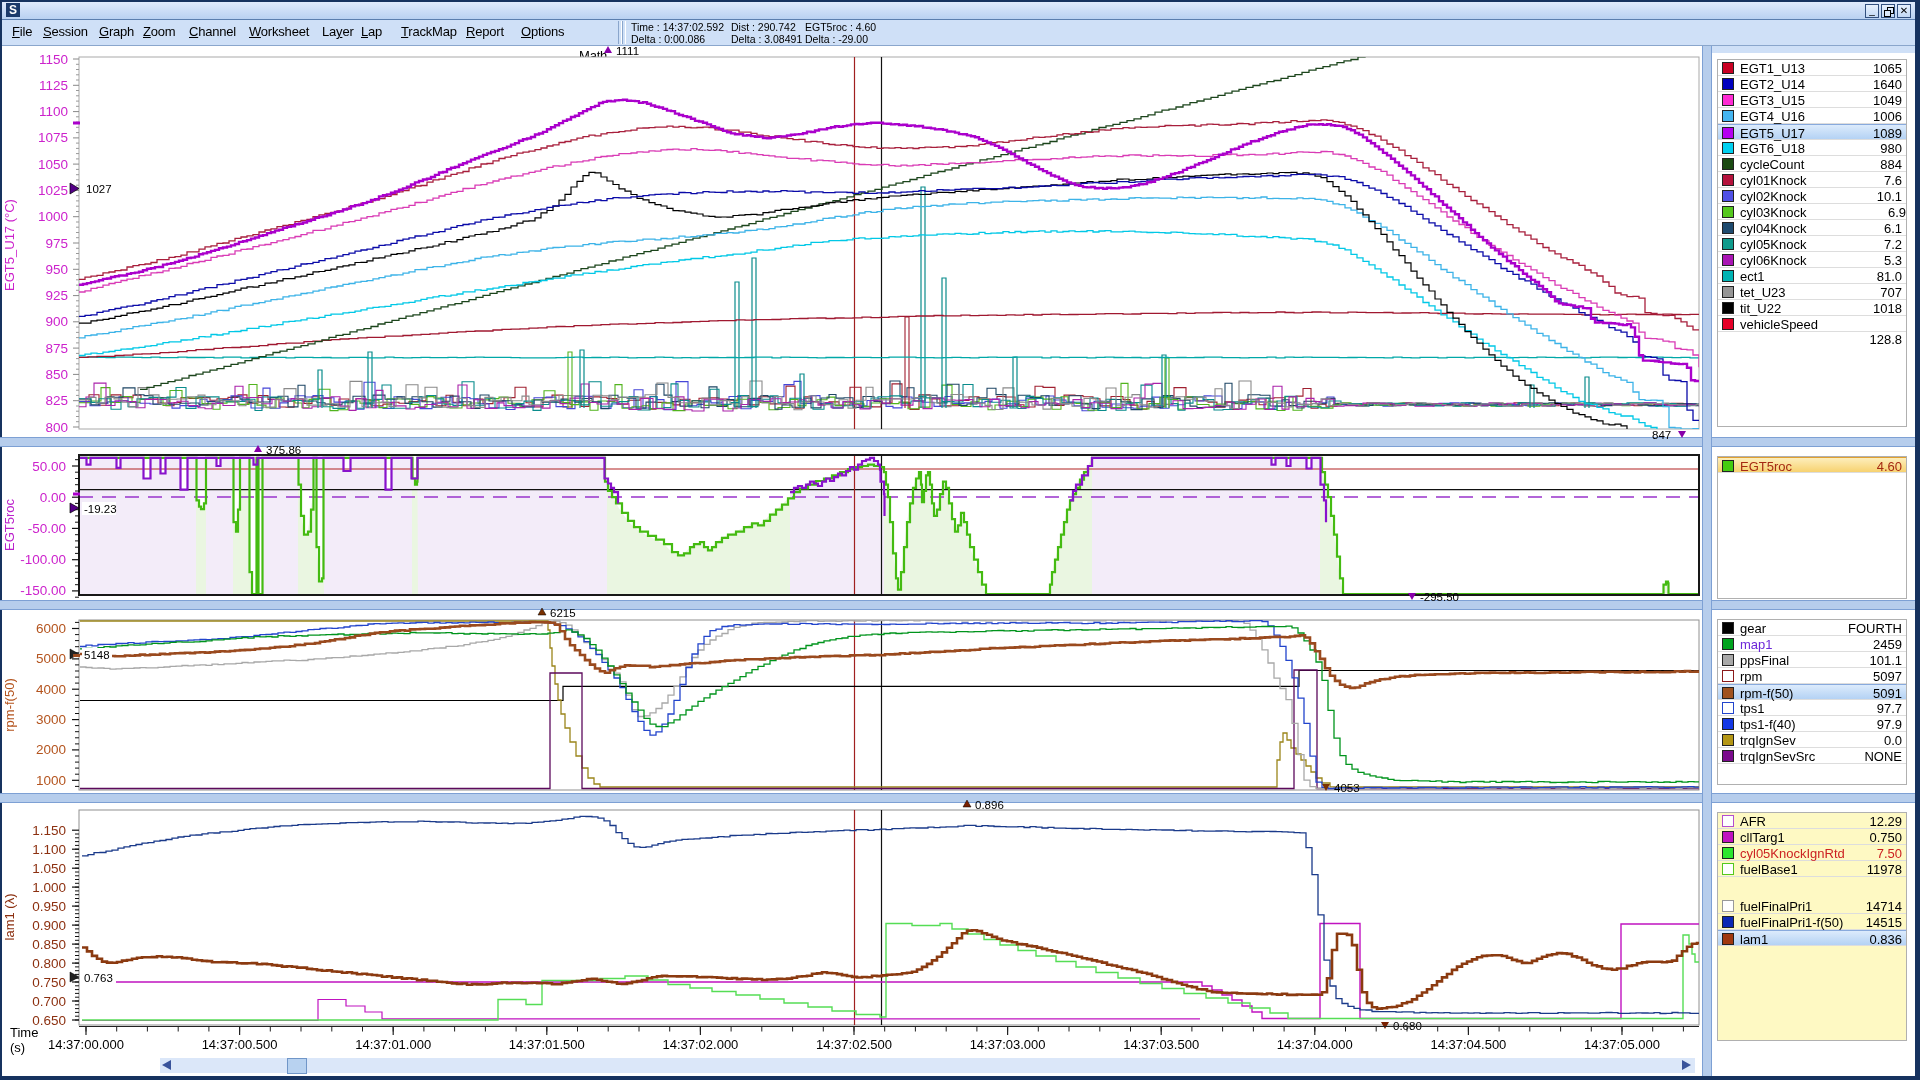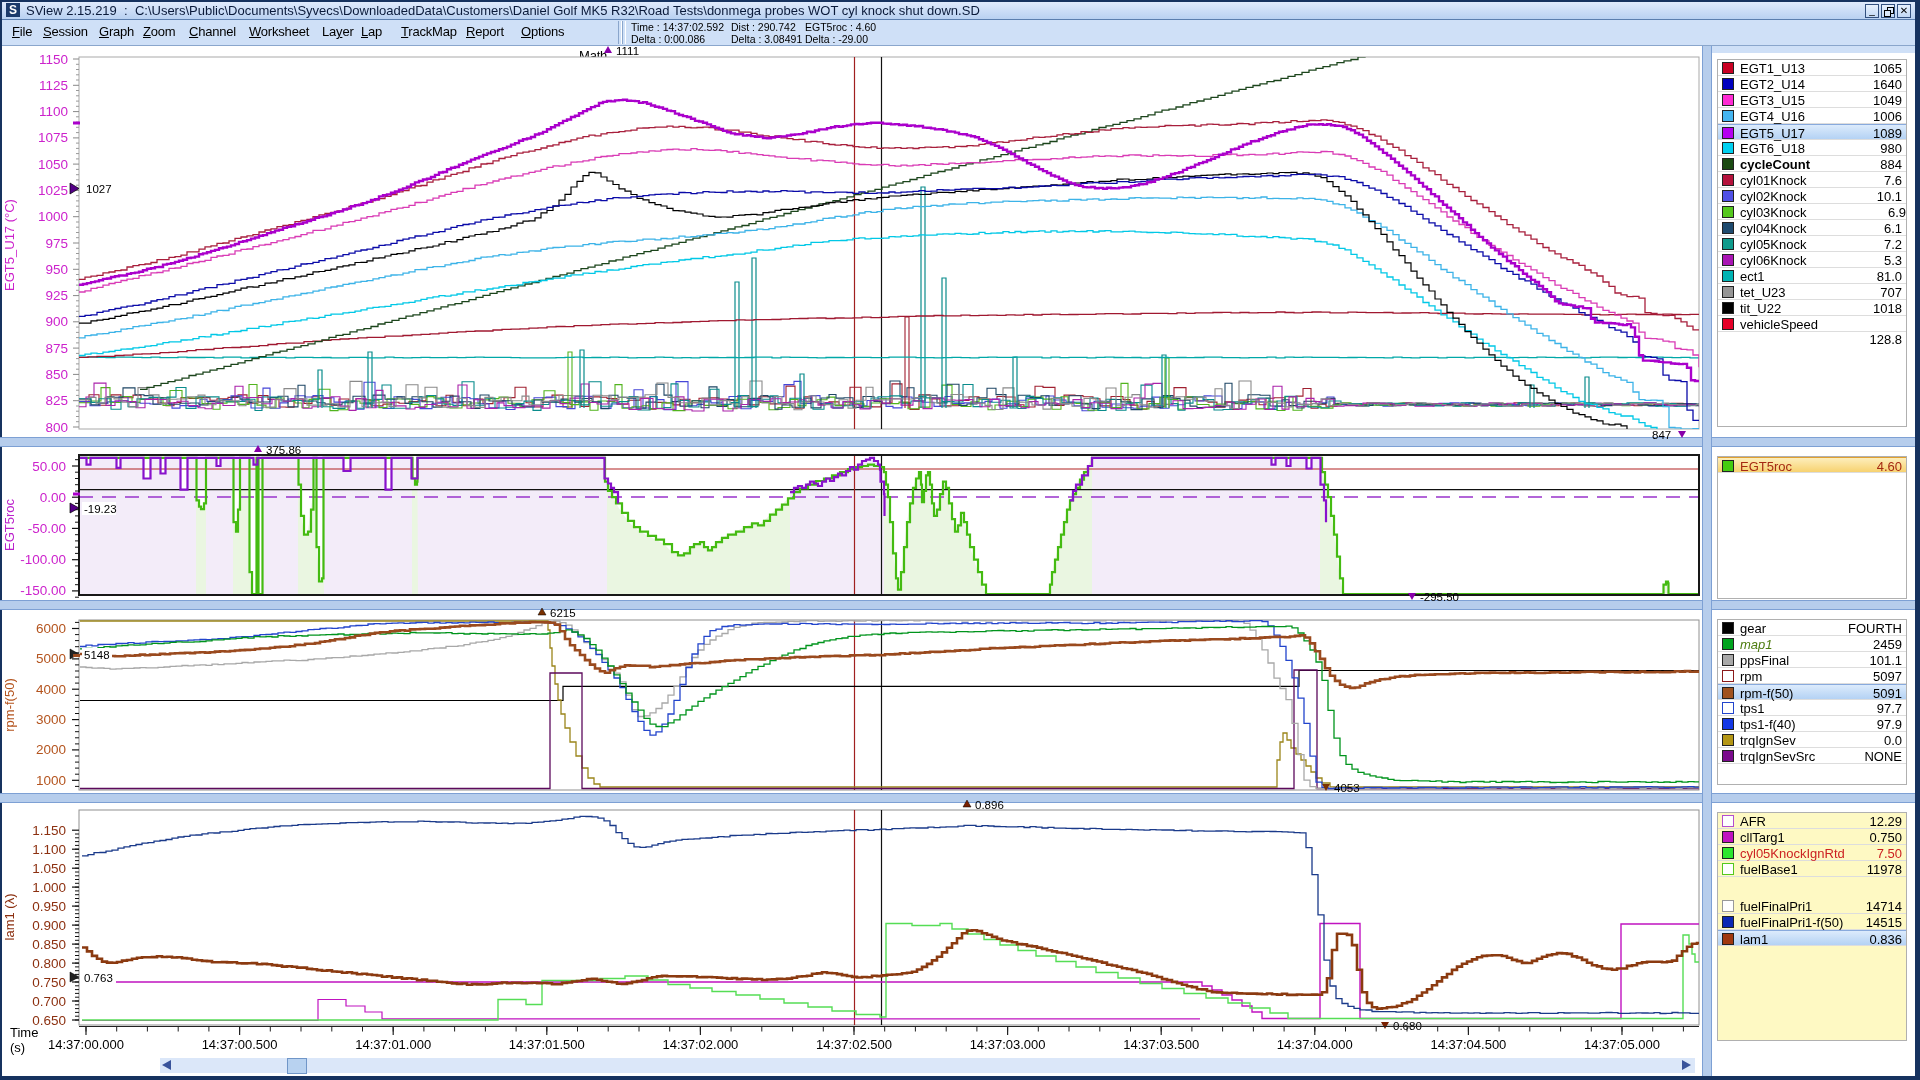--- a/index.html
+++ b/index.html
@@ -5,21 +5,20 @@
 </style></head>
 <body>
 
 <div style="position:absolute;left:0;top:0;width:1920px;height:2px;background:#16325f;"></div>
 <div style="position:absolute;left:0;top:0;width:2px;height:1080px;background:#16325f;"></div>
 <div style="position:absolute;left:1915px;top:0;width:5px;height:1080px;background:#16325f;"></div>
 <div style="position:absolute;left:0;top:1076px;width:1920px;height:4px;background:#16325f;"></div>
 
 <div style="position:absolute;left:2px;top:2px;width:1913px;height:17px;background:linear-gradient(#dfeafc,#b9d1f1);border-bottom:1px solid #5b7eae;">
   <div style="position:absolute;left:4px;top:1px;width:14px;height:14px;background:#1b3a6b;color:#fff;font-size:12px;font-weight:bold;text-align:center;line-height:14px;">S</div>
-  <div style="position:absolute;left:24px;top:1px;font-size:13px;color:#0a1a3a;white-space:nowrap;">SView 2.15.219&nbsp;&nbsp;:&nbsp;&nbsp;C:\Users\Public\Documents\Syvecs\DownloadedData\Customers\Daniel Golf MK5 R32\Road Tests\donmega probes WOT cyl knock shut down.SD</div>
   <div style="position:absolute;right:36px;top:2px;width:12px;height:12px;border:1px solid #32507f;background:linear-gradient(#e8f1fd,#c2d8f5);font-size:10px;text-align:center;line-height:11px;color:#000;">_</div>
   <div style="position:absolute;right:20px;top:2px;width:12px;height:12px;border:1px solid #32507f;background:linear-gradient(#e8f1fd,#c2d8f5);">
       <span style="position:absolute;left:4.5px;top:2px;width:5px;height:5px;border:1px solid #000;"></span>
       <span style="position:absolute;left:2px;top:4.5px;width:5px;height:5px;border:1px solid #000;background:#dce9fb;"></span>
     </div>
   <div style="position:absolute;right:4px;top:2px;width:12px;height:12px;border:1px solid #32507f;background:linear-gradient(#e8f1fd,#c2d8f5);font-size:10px;text-align:center;line-height:12px;color:#000;">✕</div>
 </div>
 
 <div style="position:absolute;left:2px;top:20px;width:1913px;height:25px;background:#cfe0f7;border-bottom:1px solid #8aa6cc;">
   <span style="position:absolute;left:10px;top:4px;font-size:13px;letter-spacing:-0.2px;"><u>F</u>ile</span>
@@ -514,21 +513,21 @@
       <span style="position:absolute;left:22px;top:0.5px;font-size:13px;color:#000;white-space:nowrap;">EGT5_U17</span>
       <span style="position:absolute;right:4px;top:0.5px;font-size:13px;color:#000;">1089</span>
     </div>
     <div style="position:relative;height:16px;border-bottom:1px solid #ddd;box-sizing:border-box;">
       <span style="position:absolute;left:4px;top:1.5px;width:12px;height:12px;background:#00d0f0;border:1px solid #222;box-sizing:border-box;"></span>
       <span style="position:absolute;left:22px;top:0.5px;font-size:13px;color:#000;white-space:nowrap;">EGT6_U18</span>
       <span style="position:absolute;right:4px;top:0.5px;font-size:13px;color:#000;">980</span>
     </div>
     <div style="position:relative;height:16px;border-bottom:1px solid #ddd;box-sizing:border-box;">
       <span style="position:absolute;left:4px;top:1.5px;width:12px;height:12px;background:#1b4a12;border:1px solid #222;box-sizing:border-box;"></span>
-      <span style="position:absolute;left:22px;top:0.5px;font-size:13px;color:#000;white-space:nowrap;font-weight:bold;">cycleCount</span>
+      <span style="position:absolute;left:22px;top:0.5px;font-size:13px;color:#000;white-space:nowrap;">cycleCount</span>
       <span style="position:absolute;right:4px;top:0.5px;font-size:13px;color:#000;">884</span>
     </div>
     <div style="position:relative;height:16px;border-bottom:1px solid #ddd;box-sizing:border-box;">
       <span style="position:absolute;left:4px;top:1.5px;width:12px;height:12px;background:#b5123c;border:1px solid #222;box-sizing:border-box;"></span>
       <span style="position:absolute;left:22px;top:0.5px;font-size:13px;color:#000;white-space:nowrap;">cyl01Knock</span>
       <span style="position:absolute;right:4px;top:0.5px;font-size:13px;color:#000;">7.6</span>
     </div>
     <div style="position:relative;height:16px;border-bottom:1px solid #ddd;box-sizing:border-box;">
       <span style="position:absolute;left:4px;top:1.5px;width:12px;height:12px;background:#5050e6;border:1px solid #222;box-sizing:border-box;"></span>
       <span style="position:absolute;left:22px;top:0.5px;font-size:13px;color:#000;white-space:nowrap;">cyl02Knock</span>
@@ -583,21 +582,21 @@
     </div>
   </div>
 <div style="position:absolute;left:1717px;top:619px;width:188px;height:164px;background:#fff;border:1px solid #b0b0b0;">
     <div style="position:relative;height:16px;border-bottom:1px solid #ddd;box-sizing:border-box;">
       <span style="position:absolute;left:4px;top:1.5px;width:12px;height:12px;background:#000000;border:1px solid #222;box-sizing:border-box;"></span>
       <span style="position:absolute;left:22px;top:0.5px;font-size:13px;color:#000;white-space:nowrap;">gear</span>
       <span style="position:absolute;right:4px;top:0.5px;font-size:13px;color:#000;">FOURTH</span>
     </div>
     <div style="position:relative;height:16px;border-bottom:1px solid #ddd;box-sizing:border-box;">
       <span style="position:absolute;left:4px;top:1.5px;width:12px;height:12px;background:#00a41e;border:1px solid #222;box-sizing:border-box;"></span>
-      <span style="position:absolute;left:22px;top:0.5px;font-size:13px;color:#4d7c0f;white-space:nowrap;font-style:italic;">map1</span>
+      <span style="position:absolute;left:22px;top:0.5px;font-size:13px;color:#6d28d9;white-space:nowrap;">map1</span>
       <span style="position:absolute;right:4px;top:0.5px;font-size:13px;color:#000;">2459</span>
     </div>
     <div style="position:relative;height:16px;border-bottom:1px solid #ddd;box-sizing:border-box;">
       <span style="position:absolute;left:4px;top:1.5px;width:12px;height:12px;background:#a8a8a8;border:1px solid #222;box-sizing:border-box;"></span>
       <span style="position:absolute;left:22px;top:0.5px;font-size:13px;color:#000;white-space:nowrap;">ppsFinal</span>
       <span style="position:absolute;right:4px;top:0.5px;font-size:13px;color:#000;text-align:right;">101.1</span>
     </div>
     <div style="position:relative;height:16px;border-bottom:1px solid #ddd;box-sizing:border-box;">
       <span style="position:absolute;left:4px;top:1.5px;width:12px;height:12px;background:#ffffff;border:1px solid #8b1a1a;box-sizing:border-box;"></span>
       <span style="position:absolute;left:22px;top:0.5px;font-size:13px;color:#000;white-space:nowrap;">rpm</span>

